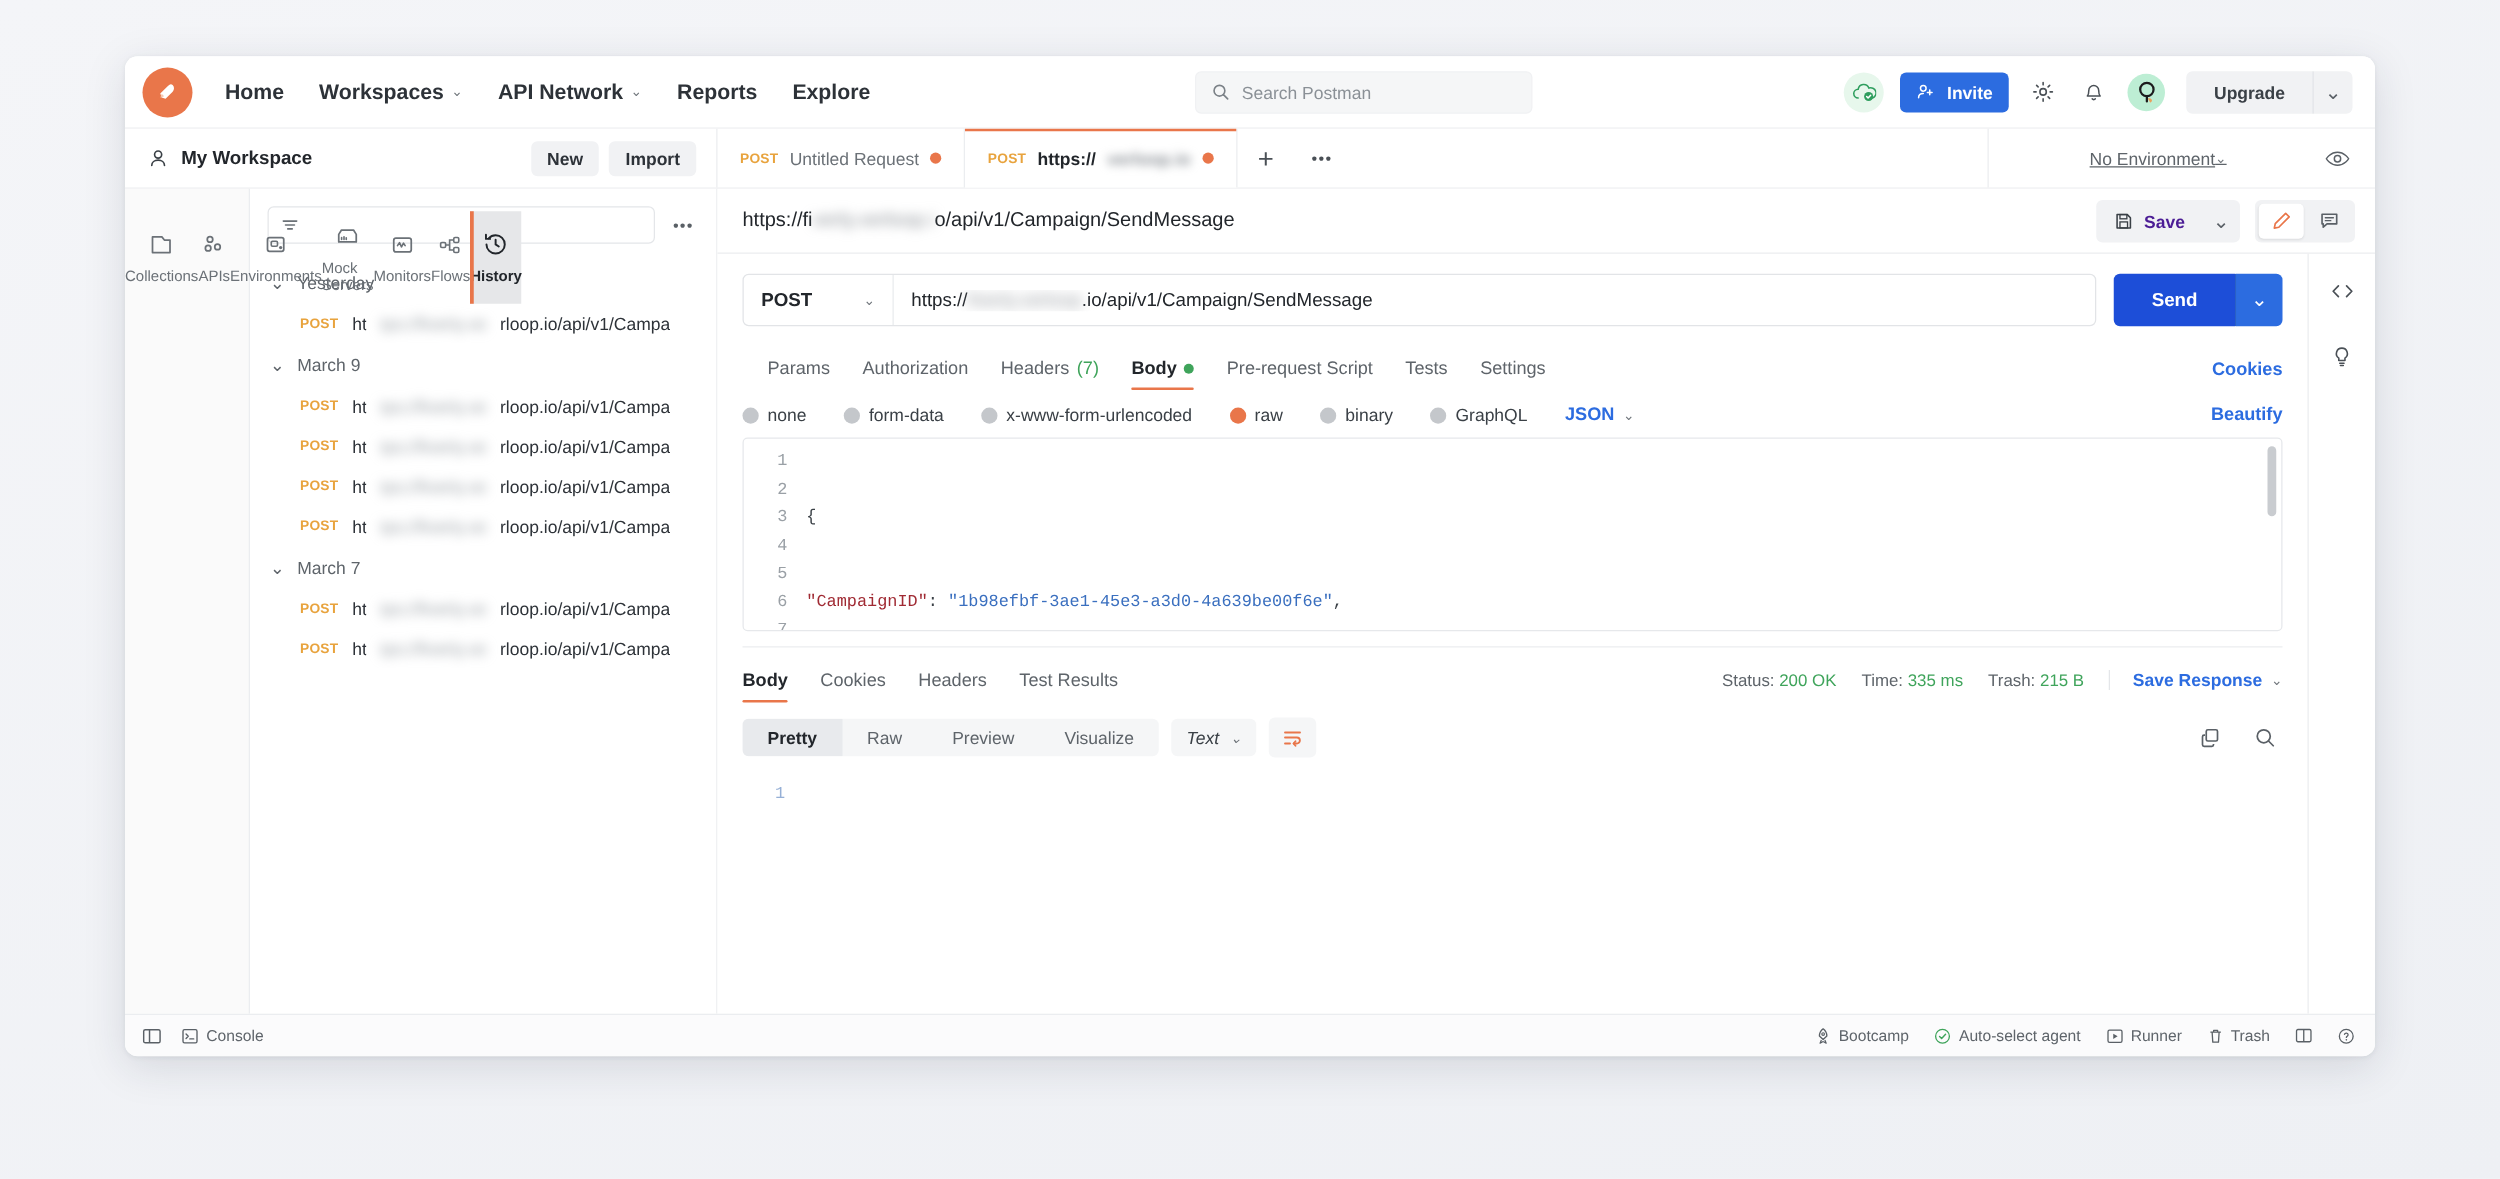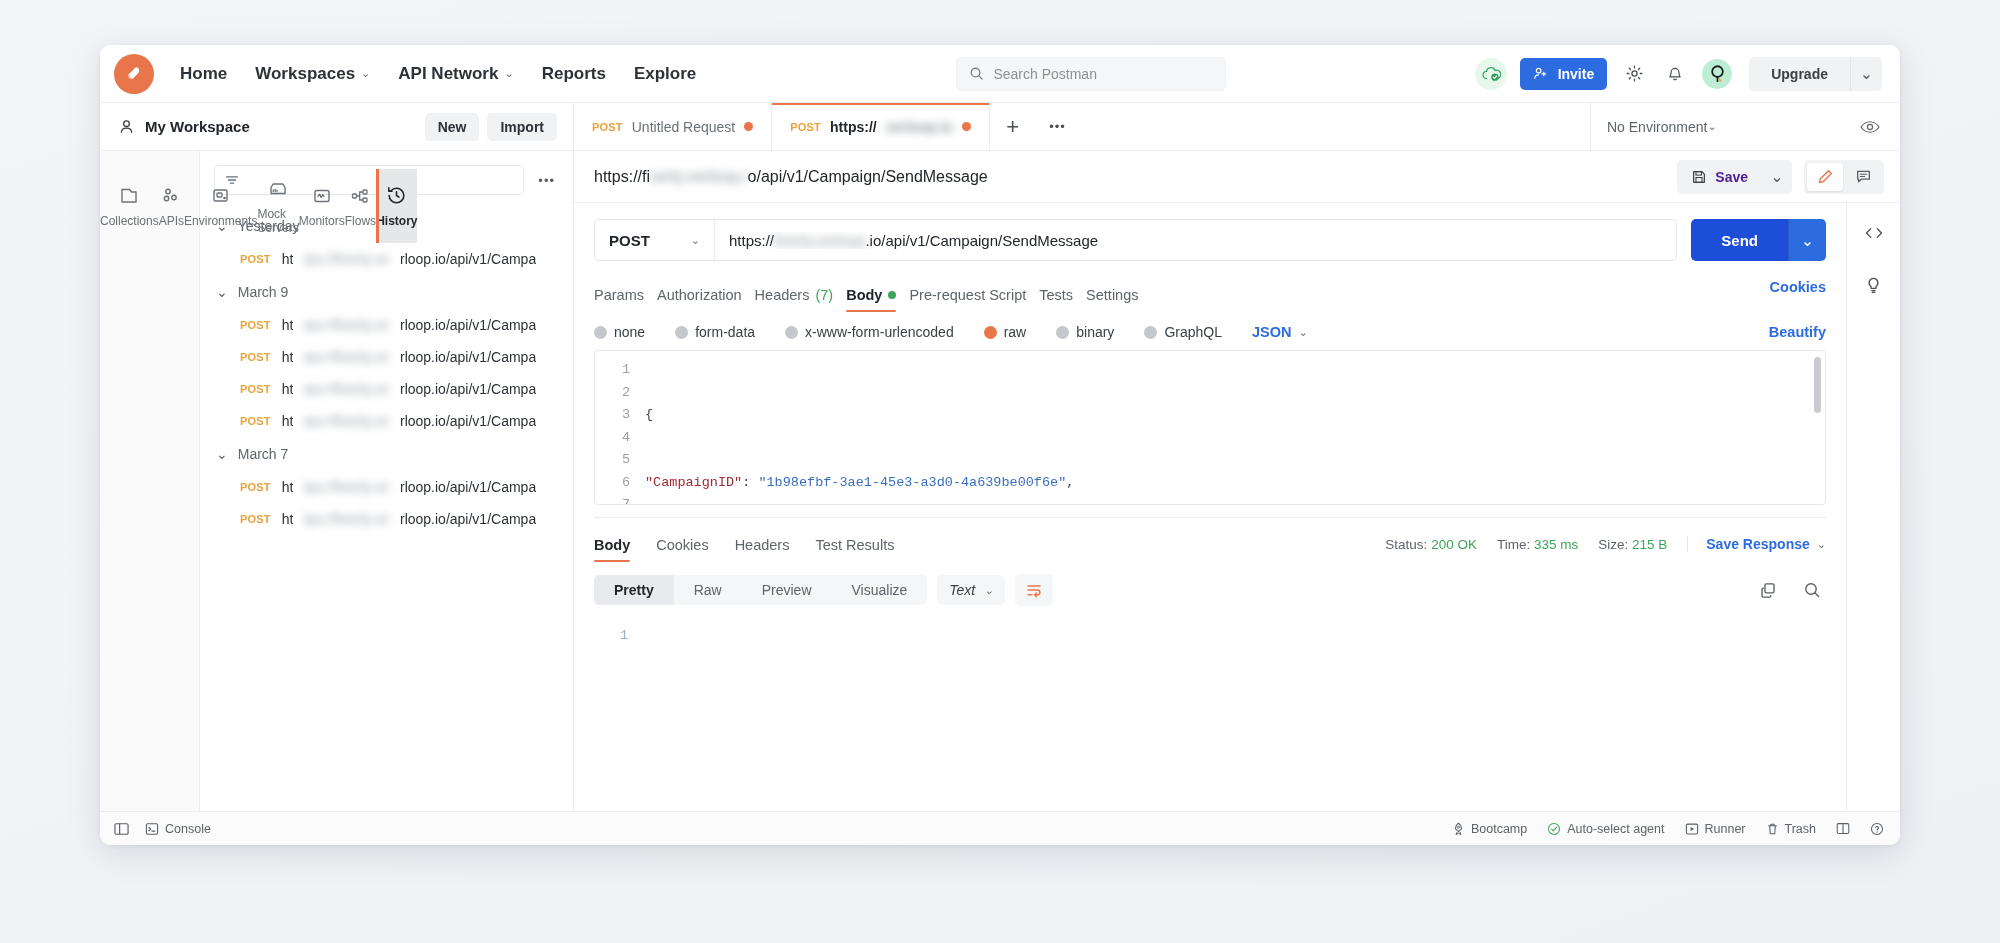--- a/index.html
+++ b/index.html
@@ -141,22 +141,22 @@
   .tab-more {
     width: 44px; display: flex; align-items: center; justify-content: center;
     color: #4a5056; cursor: pointer; letter-spacing: 1px; font-size: 13px;
   }
   .env-area {
     width: 310px; flex: 0 0 310px;
     display: flex; align-items: center; gap: 10px;
     padding: 0 16px; border-left: 1px solid #ebedf0;
   }
   .env-select {
-    flex: 1; display: flex; align-items: center; justify-content: flex-start;
-    font-size: 14px; color: #5e646a; cursor: pointer;
+    flex: 1; display: flex; align-items: center; justify-content: center;
+    font-size: 14px; color: #5e646a; cursor: pointer; text-decoration: underline;
   }
 
   
   .main { flex: 1; display: flex; min-height: 0; }
 
   
   .rail {
     width: 100px; flex: 0 0 100px;
     background: #fafafa;
     border-right: 1px solid #ebedf0;
@@ -273,21 +273,21 @@
     padding: 0 30px; font-size: 15px; font-weight: 700;
     display: flex; align-items: center; cursor: pointer;
   }
   .send-caret {
     background: #2c6ce0; color: #fff;
     border-radius: 0 5px 5px 0;
     width: 38px; display: flex; align-items: center; justify-content: center;
     border-left: 1px solid #2a60c4; cursor: pointer;
   }
 
-  .req-tabs { display: flex; gap: 13px; padding-top: 8px; }
+  .req-tabs { display: flex; align-items: center; gap: 26px; padding-top: 8px; margin-left: 20px; }
   .rq-tab {
     font-size: 14.5px; color: #5e646a; padding: 8px 0 9px 0;
     cursor: pointer; position: relative;
     display: flex; align-items: center; gap: 6px;
   }
   .rq-tab.active { color: #22262b; font-weight: 700; }
   .rq-tab.active::after {
     content: ""; position: absolute; left: 0; right: 0; bottom: 0;
     height: 2.5px; background: #e9764a; border-radius: 2px;
   }
@@ -815,21 +815,21 @@
               </div>
               <div class="rs-tab">
                 <span>Headers</span>
               </div>
               <div class="rs-tab">
                 <span>Test Results</span>
               </div>
               <div class="resp-meta">
                 <span><span>Status:</span> <b>200 OK</b></span>
                 <span><span>Time:</span> <b>335 ms</b></span>
-                <span><span>Size:</span> <b>215 B</b></span>
+                <span><span>Trash:</span> <b>215 B</b></span>
                 <span class="save-resp">
                   <span>Save Response</span>
                   <span class="caret">⌄</span>
                 </span>
               </div>
             </div>
 
             <div class="resp-toolbar">
               <div class="view-seg">
                 <div class="vs active">Pretty</div>

